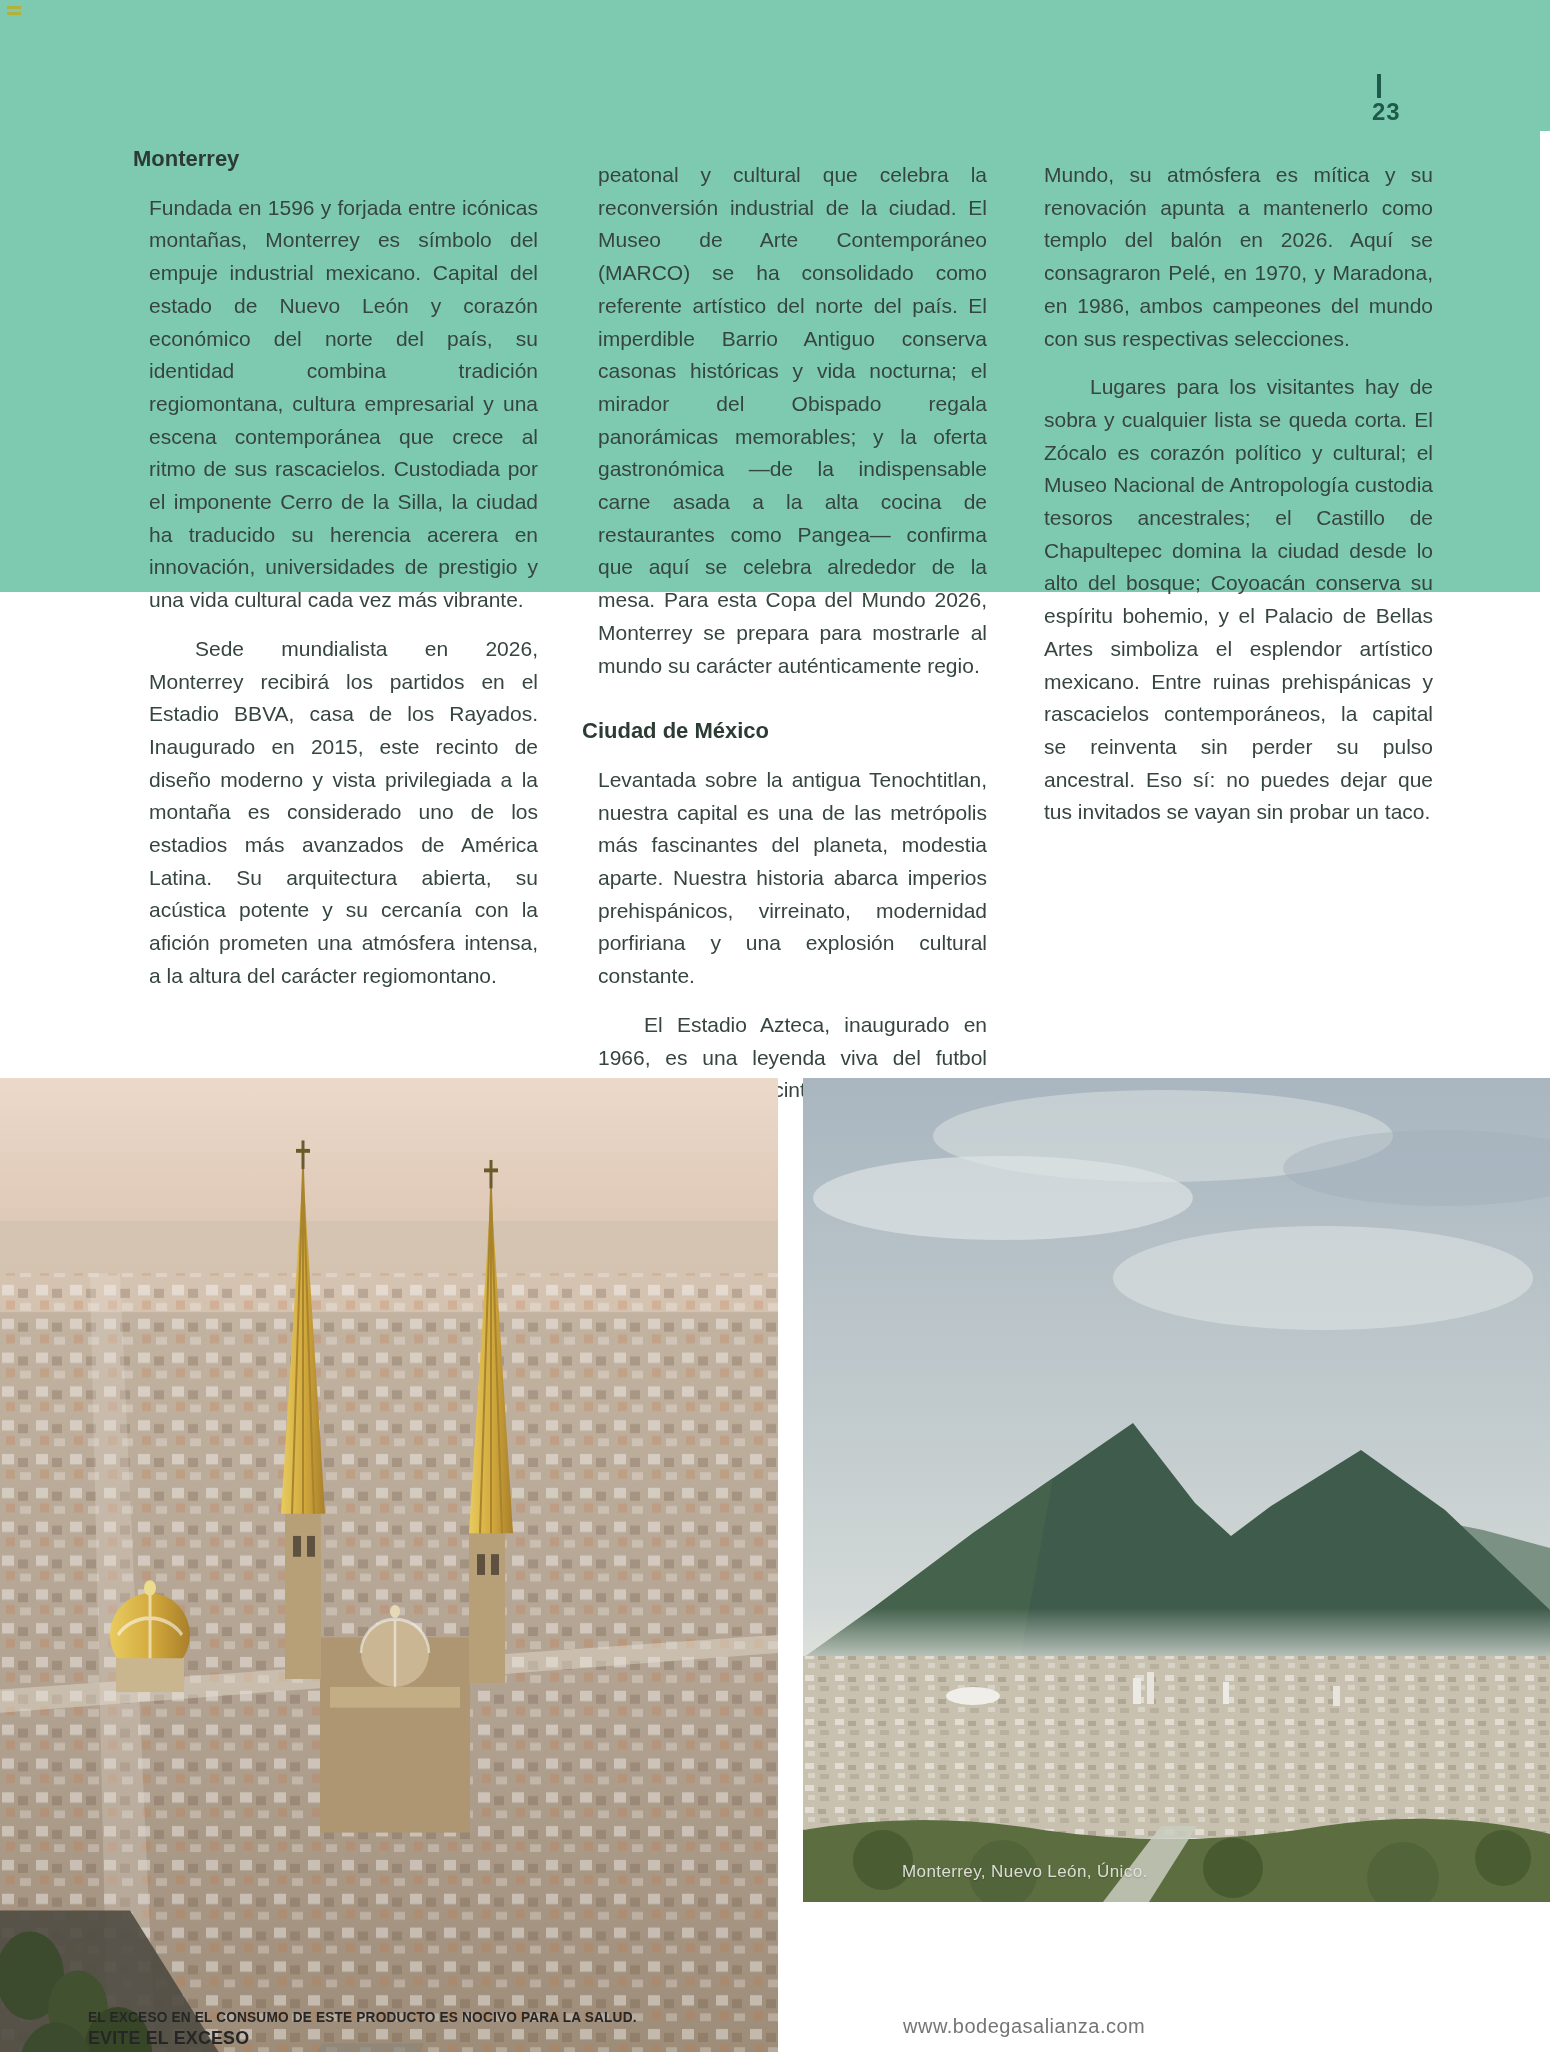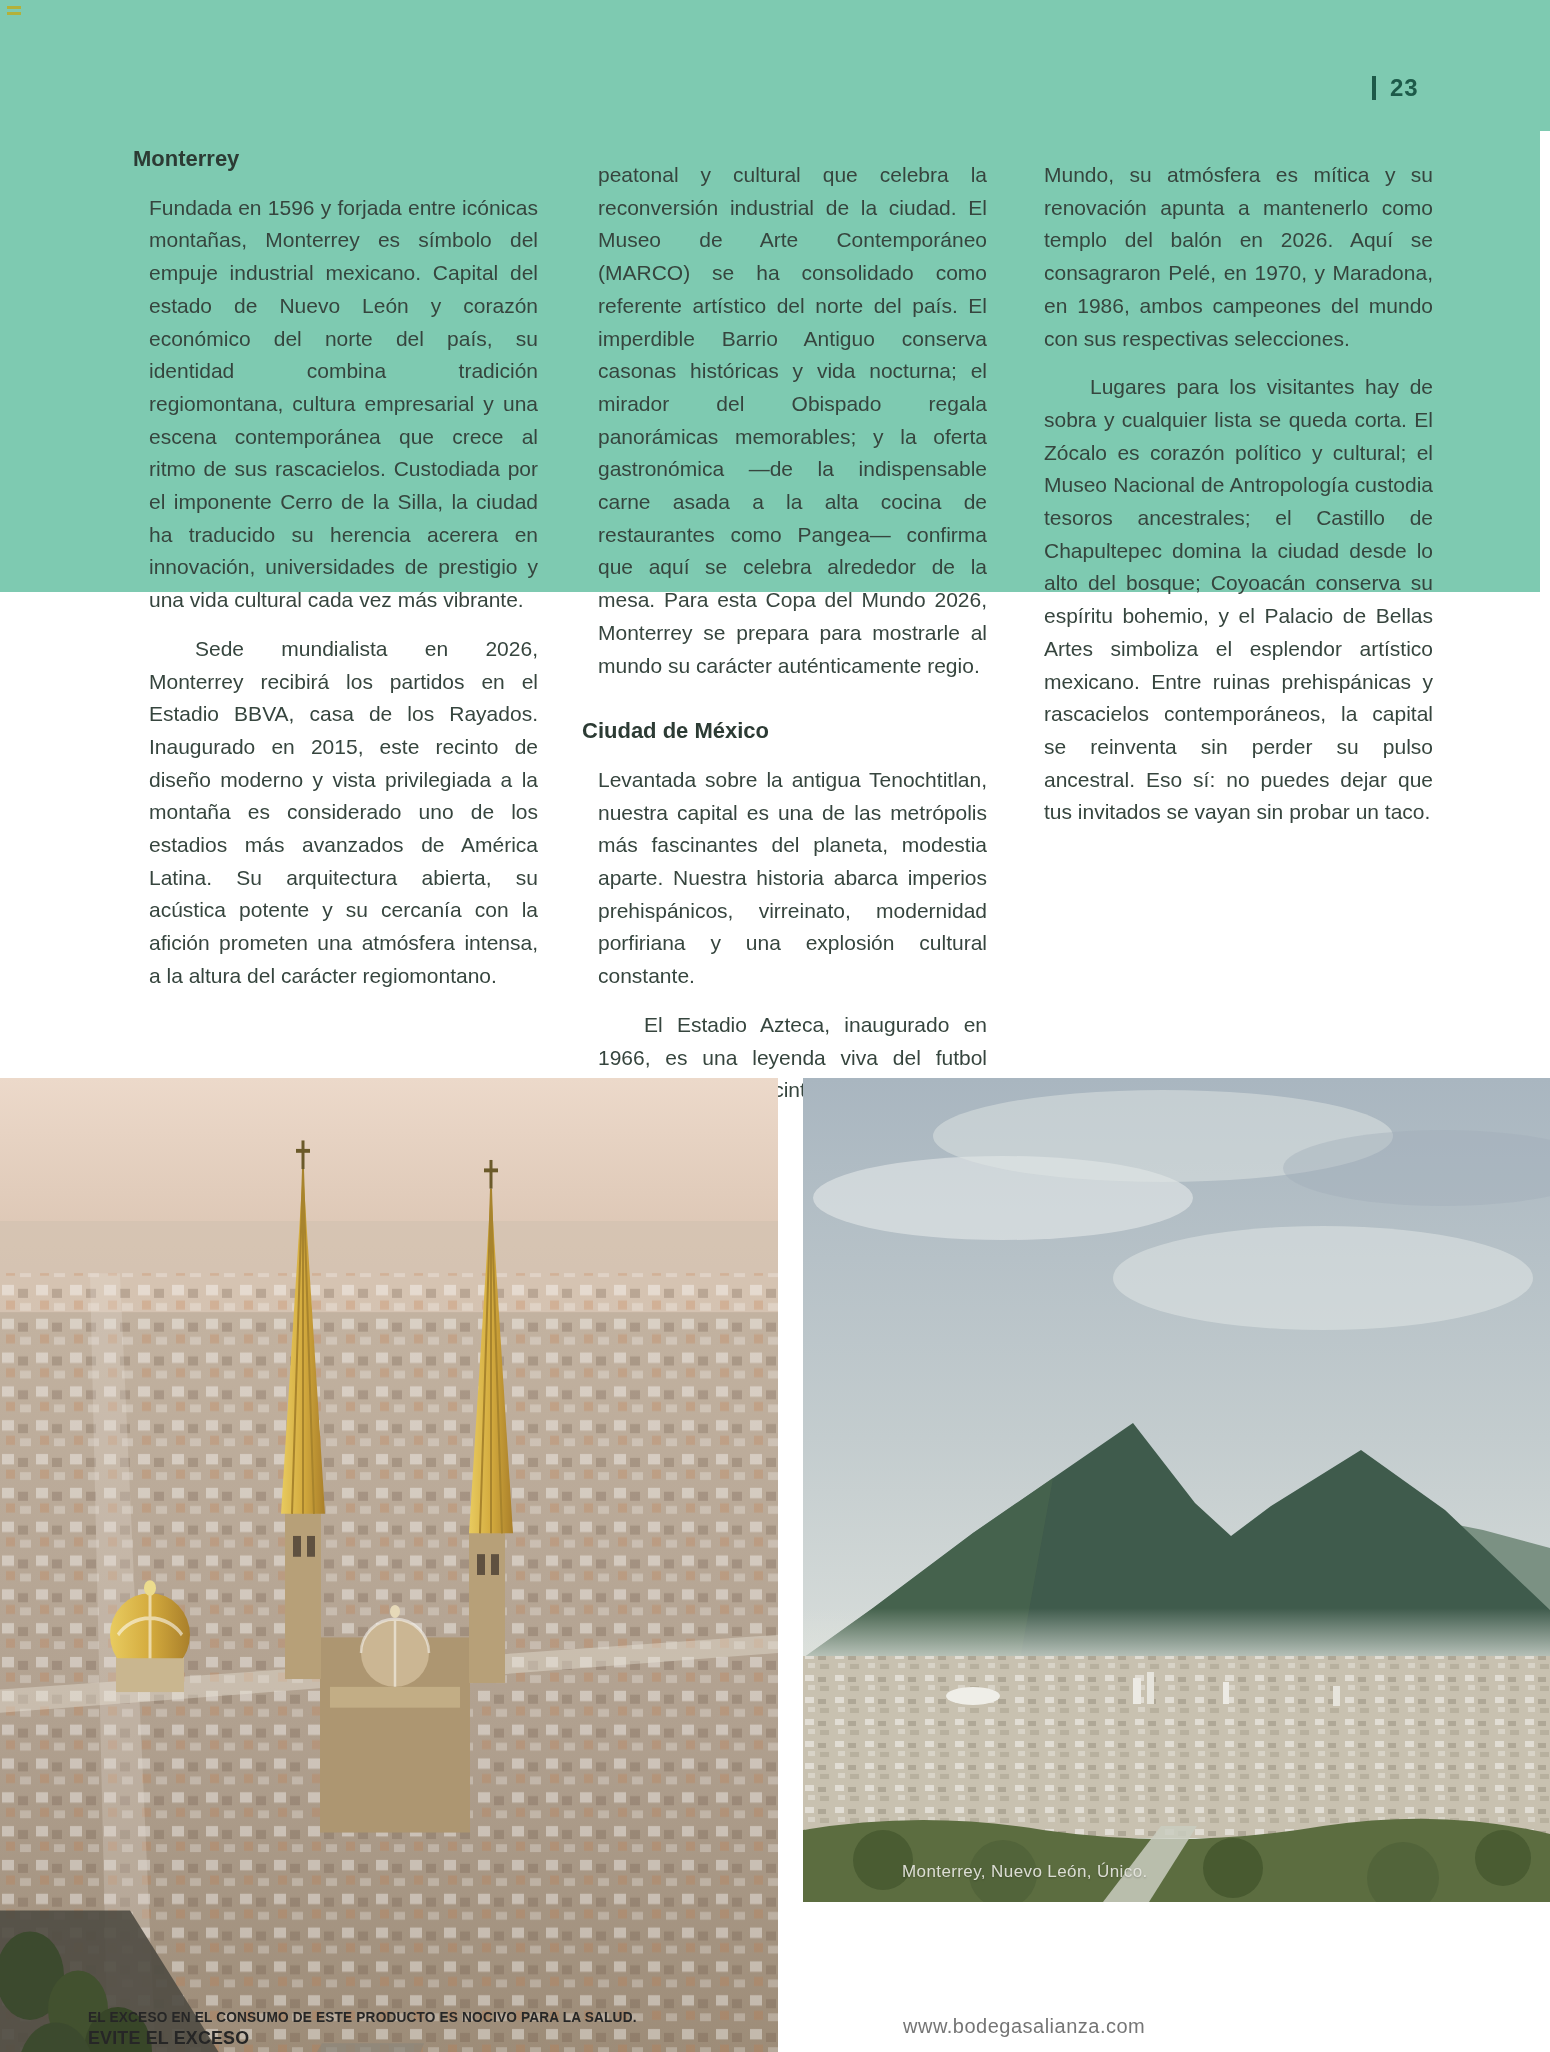--- a/index.html
+++ b/index.html
@@ -10,21 +10,21 @@
   }
   
   .teal-top{position:absolute;left:0;top:0;width:1550px;height:131px;background:#7ecab1;}
   .teal-main{position:absolute;left:0;top:131px;width:1540px;height:461px;background:#7ecab1;}
   
   .brand-mark{position:absolute;left:7px;top:6px;width:16px;height:12px;}
   .brand-mark i{display:block;width:14px;height:3px;background:#b3b13a;margin-bottom:3px;}
   
   .pagenum{
     position:absolute;left:1372px;top:74px;display:flex;align-items:center;
-    color:#1d5a49;font-size:24px;font-weight:700;letter-spacing:1px;
+    color:#1d5a49;font-size:24px;font-weight:700;letter-spacing:1px;flex-direction:column;
   }
   .pagenum .bar{display:inline-block;width:4px;height:24px;background:#1d5a49;margin-right:14px;}
   
   .col{
     position:absolute;top:143px;width:421px;
     font-size:21px;line-height:32.7px;color:#36453e;
     text-align:justify;
   }
   .col-1{left:133px;}
   .col-2{left:582px;}

